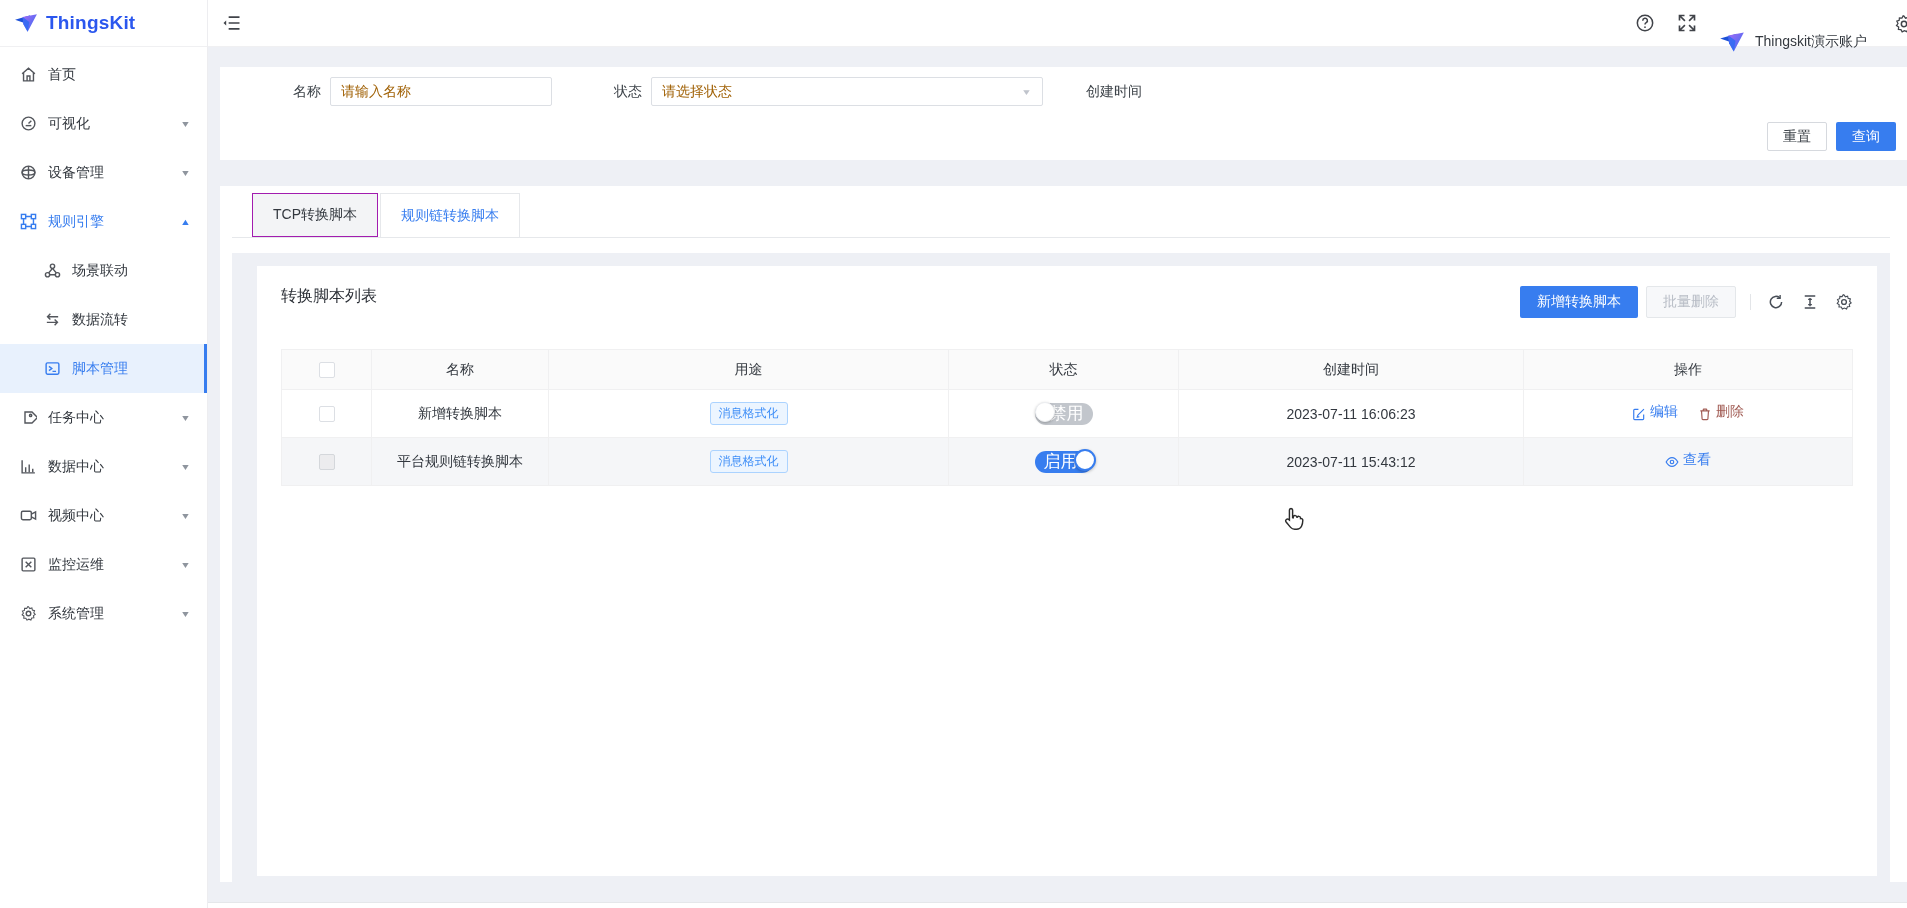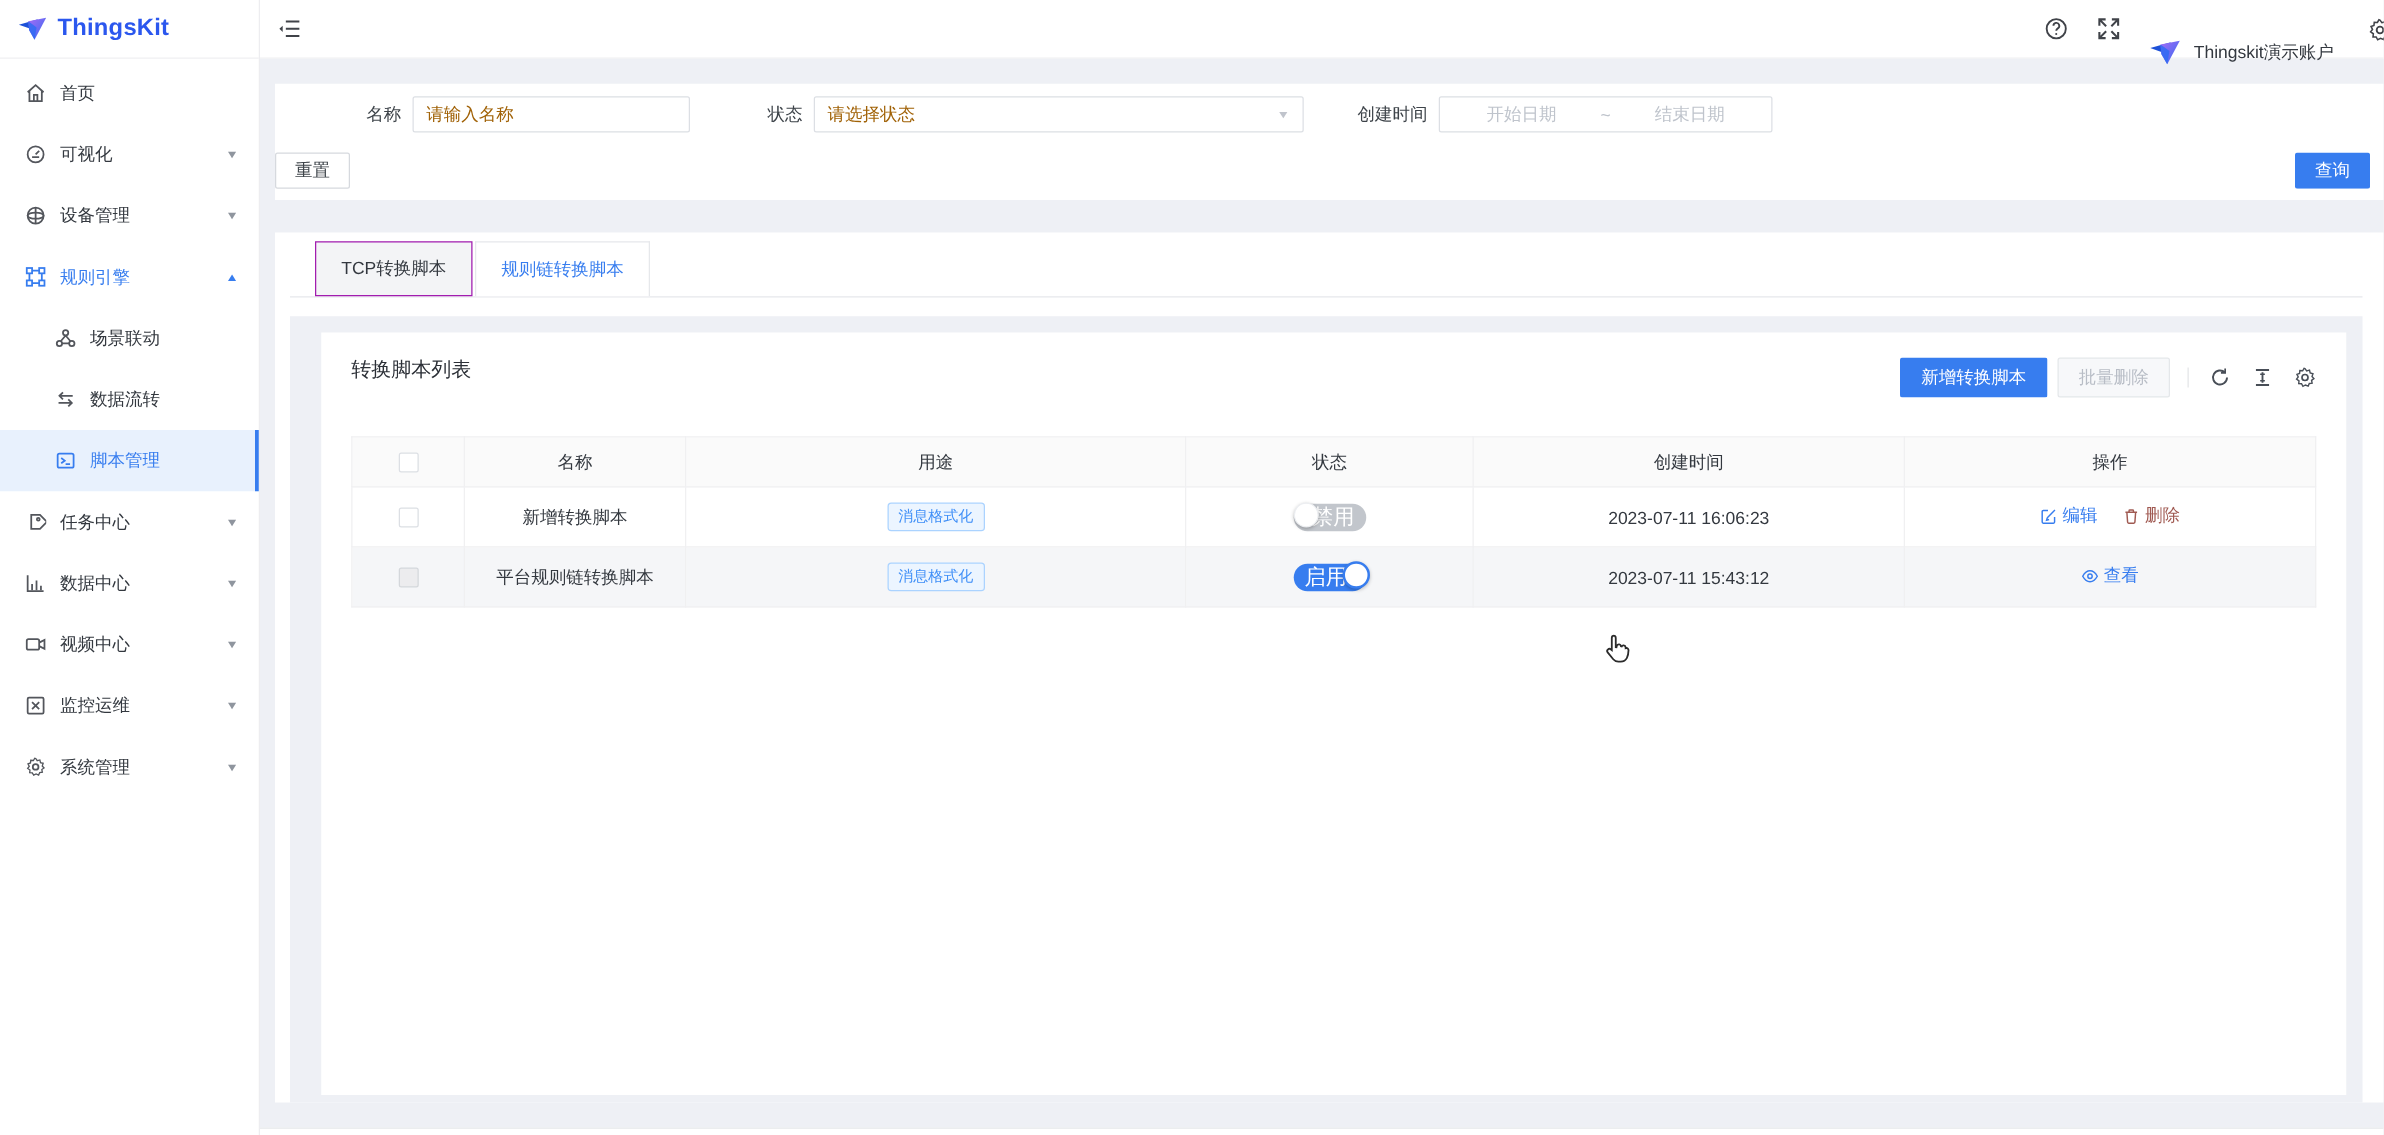--- a/index.html
+++ b/index.html
@@ -41,21 +41,21 @@
   .f-label.l2 { margin-left:62px; }
   .f-label.l3 { margin-left:43px; }
   .f-input { height:29px; border:1px solid #dcdfe4; border-radius:2px; background:#fff; display:flex; align-items:center; padding:0 10px; color:#333; }
   .f-input .ph { color:#a16207; }
   .w-name { width:222px; }
   .w-status { width:392px; justify-content:space-between; cursor:pointer; }
   .w-status .caret { color:#c0c4cc; font-size:11px; transform:scaleY(.75); }
   .w-date { width:267px; padding:0 6px; cursor:pointer; }
   .w-date .seg { flex:1; text-align:center; color:#bfc4cc; }
   .w-date .tilde { color:#bfc4cc; padding:0 4px; }
-  .f-btns { display:flex; justify-content:space-between; gap:9px; margin:16px 11px 0 0; }
+  .f-btns { display:flex; justify-content:flex-end; gap:9px; margin:16px 11px 0 0; }
   .btn { height:29px; padding:0 15px; border-radius:2px; font-size:14px; display:inline-flex; align-items:center; justify-content:center; cursor:pointer; border:1px solid transparent; }
   .btn-plain { background:#fff; border-color:#d6d9de; color:#3d4349; }
   .btn-primary { background:#377def; color:#fff; }
 
   
   .tab-card { background:#fff; margin:26px 0 0 12px; height:696px; padding:7px 17px 0 12px; display:flex; flex-direction:column; }
   .tabs-row { display:flex; border-bottom:1px solid #e6e8eb; padding-left:8px; }
   .tab { height:44px; padding:0 20px; display:flex; align-items:center; font-size:14px; cursor:pointer; margin-right:2px; position:relative; }
   .tab.inactive { background:#f3f4f6; border:1px solid #a21caf; color:#33383f;margin-left:12px; }
   .tab.active { background:#fff; border:1px solid #e6e8eb; border-bottom:none; color:#377def; margin-bottom:-1px; }
@@ -84,21 +84,21 @@
 
   .tag { display:inline-block; padding:3px 8px; font-size:12px; color:#3e8ef7; background:#ecf5ff; border:1px solid #abd3ff; border-radius:3px; line-height:1.2; }
 
   .switch { position:relative; display:inline-flex; align-items:center; width:58px; height:22px; border-radius:11px; cursor:pointer; font-size:17px; color:#fff; }
   .switch.off { background:#c2c6cc; justify-content:flex-end; padding-right:9px; }
   .switch.on  { background:#377def; justify-content:flex-start; padding-left:9px; }
   .knob { position:absolute; top:-1px; width:20px; height:20px; border-radius:50%; background:#fff; box-shadow:0 1px 3px rgba(0,0,0,.25); }
   .switch.off .knob { left:0; border:1px solid #eceef1; }
   .switch.on  .knob { right:-3px; width:22px; height:22px; top:-2px; border:2px solid #377def; }
 
-  .act { display:inline-flex; align-items:center; gap:4px; cursor:pointer; font-size:14px; }
+  .act { display:inline-flex; align-items:flex-end; gap:4px; cursor:pointer; font-size:14px; }
   .act.blue { color:#377def; }
   .act.red { color:#a05a52; }
   .act + .act { margin-left:16px; }
   .act .aic { width:14px; height:14px; }
 
   .cursor-hand { position:absolute; left:1072px; top:459px; width:27px; height:29px; pointer-events:none; z-index:9; }
 
   .footer-strip { position:absolute; left:0; right:0; bottom:0; height:6px; background:#fff; border-top:1px solid #e5e7ea; z-index:5; }
 </style>
 </head>
@@ -281,25 +281,20 @@
           <span class="f-label l1">名称</span>
           <div class="f-input w-name">
             <span class="ph">请输入名称</span>
           </div>
           <span class="f-label l2">状态</span>
           <div class="f-input w-status">
             <span class="ph">请选择状态</span>
             <span class="caret">▼</span>
           </div>
           <span class="f-label l3">创建时间</span>
-          <div class="f-input w-date">
-            <span class="seg">开始日期</span>
-            <span class="tilde">~</span>
-            <span class="seg">结束日期</span>
-          </div>
         </div>
         <div class="f-btns">
           <button class="btn btn-plain">重置</button>
           <button class="btn btn-primary">查询</button>
         </div>
       </section>
 
       <section class="tab-card">
         <div class="tabs-row">
           <div class="tab inactive">TCP转换脚本</div>

